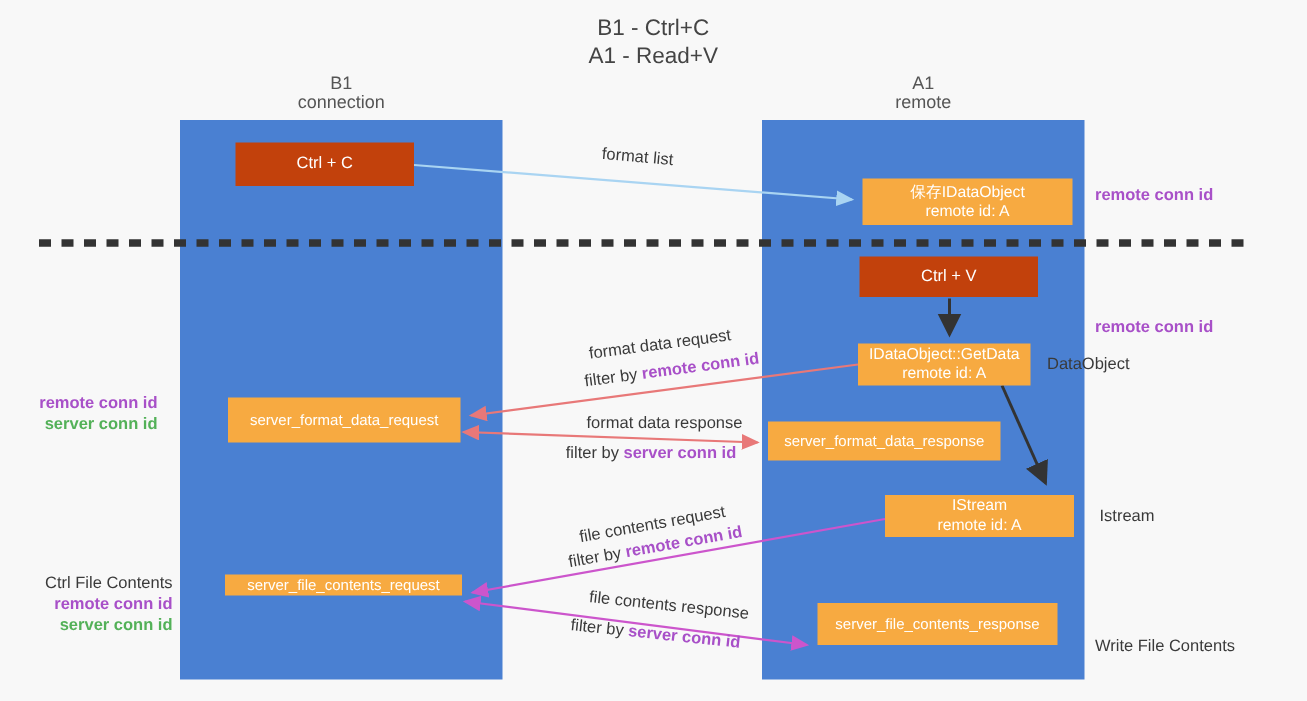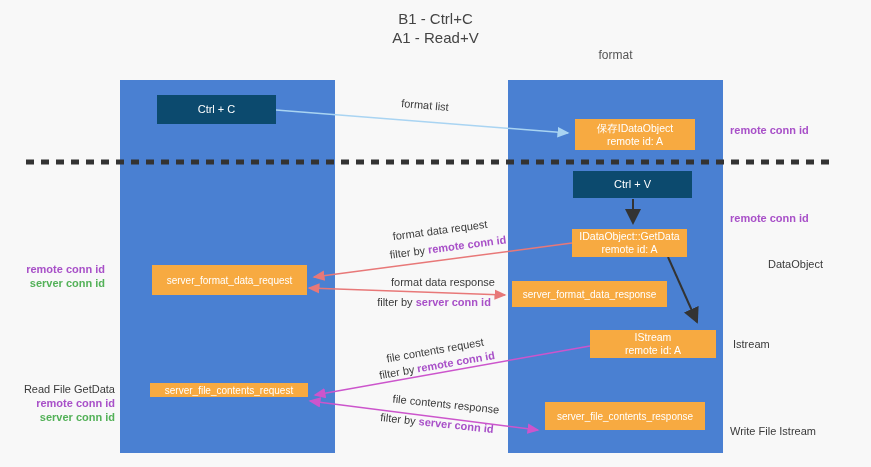--- a/index.html
+++ b/index.html
@@ -10,42 +10,45 @@
   }
   .title-block { position:absolute; left:0; top:9px; width:871px; text-align:center;
     font-size:15px; line-height:19px; color:#444; }
   .lane-header { position:absolute; top:49px; width:215px; text-align:center;
     font-size:12px; line-height:13px; color:#555; }
   .lane { position:absolute; top:80px; width:215px; height:373px; background:#4a80d2; }
   .svg-overlay { position:absolute; left:0; top:0; width:871px; height:467px; }
   .node { position:absolute; display:flex; flex-direction:column; align-items:center;
     justify-content:center; color:#fff; text-align:center; font-size:10.5px; line-height:13px; }
   .node.orange { background:#f7aa41; }
-  .node.green  { background:#0c4a6e; font-size:11px; }
+  .node.green  { background:#c2410c; font-size:11px; }
   .node.snake  { font-size:10px; }
   .edge-label { position:absolute; font-size:11px; color:#3a3a3a; white-space:nowrap; }
   .side-label { position:absolute; font-size:11px; color:#3a3a3a; white-space:nowrap; line-height:14px; }
   .side-left  { text-align:right; }
   .purple { color:#a850c8; font-weight:bold; }
   .greenlbl { color:#53b158; font-weight:bold; }
 </style>
 </head>
 <body>
 
 <div class="canvas">
 
   <div class="title-block">
     <div>B1 - Ctrl+C</div>
     <div>A1 - Read+V</div>
   </div>
 
   <div class="lane-header" style="left:120px;">
+    <div>B1</div>
+    <div>connection</div>
   </div>
   <div class="lane-header" style="left:508px;">
-    <div>format</div>
+    <div>A1</div>
+    <div>remote</div>
   </div>
 
   <div class="lane" style="left:120px;"></div>
   <div class="lane" style="left:508px;"></div>
 
   <svg class="svg-overlay" viewBox="0 0 871 467">
     <defs>
       <marker id="m-blue" markerWidth="9" markerHeight="8" refX="7" refY="3.5" orient="auto-start-reverse">
         <path d="M0,0 L8,3.5 L0,7 Z" fill="#a9d4f2"></path>
       </marker>
@@ -74,21 +77,21 @@
 
     <line x1="590" y1="346" x2="315" y2="395" stroke="#cc55cc" stroke-width="1.5" marker-end="url(#m-magenta)"></line>
 
     <line x1="310" y1="401" x2="538" y2="430" stroke="#cc55cc" stroke-width="1.5" marker-start="url(#m-magenta)" marker-end="url(#m-magenta)"></line>
   </svg>
 
   <div class="node green" style="left:157px; top:95px; width:119px; height:29px;">
     <div>Ctrl + C</div>
   </div>
 
-  <div class="node orange" style="left:575px; top:119px; width:120px; height:31px;">
+  <div class="node orange" style="left:575px; top:119px; width:140px; height:31px;">
     <div>保存IDataObject</div>
     <div>remote id: A</div>
   </div>
 
   <div class="node green" style="left:573px; top:171px; width:119px; height:27px;justify-content:center;">
     <div>Ctrl + V</div>
   </div>
 
   <div class="node orange" style="left:572px; top:229px; width:115px; height:28px;">
     <div>IDataObject::GetData</div>
@@ -125,27 +128,27 @@
   <div class="edge-label" style="left:434px; top:302px; transform:translate(-50%,-50%);"><span>filter by </span><span class="purple">server conn id</span></div>
 
   <div class="edge-label" style="left:435px; top:350px; transform:translate(-50%,-50%) rotate(-10deg);">file contents request</div>
   <div class="edge-label" style="left:437px; top:365px; transform:translate(-50%,-50%) rotate(-10deg);"><span>filter by </span><span class="purple">remote conn id</span></div>
 
   <div class="edge-label" style="left:446px; top:404px; transform:translate(-50%,-50%) rotate(6deg);">file contents response</div>
   <div class="edge-label" style="left:437px; top:423px; transform:translate(-50%,-50%) rotate(6deg);"><span>filter by </span><span class="purple">server conn id</span></div>
 
   <div class="side-label purple" style="left:730px; top:123px;">remote conn id</div>
   <div class="side-label purple" style="left:730px; top:211px;">remote conn id</div>
-  <div class="side-label" style="left:768px; top:236px;margin-top:21px;">DataObject</div>
+  <div class="side-label" style="left:698px; top:236px;">DataObject</div>
   <div class="side-label" style="left:733px; top:337px;">Istream</div>
-  <div class="side-label" style="left:730px; top:424px;">Write File Istream</div>
+  <div class="side-label" style="left:730px; top:424px;">Write File Contents</div>
 
   <div class="side-label side-left" style="left:15px; top:262px; width:90px;">
     <div class="purple">remote conn id</div>
     <div class="greenlbl">server conn id</div>
   </div>
   <div class="side-label side-left" style="left:15px; top:382px; width:100px;">
-    <div>Read File GetData</div>
+    <div>Ctrl File Contents</div>
     <div class="purple">remote conn id</div>
     <div class="greenlbl">server conn id</div>
   </div>
 
 </div>
 
 </body></html>

